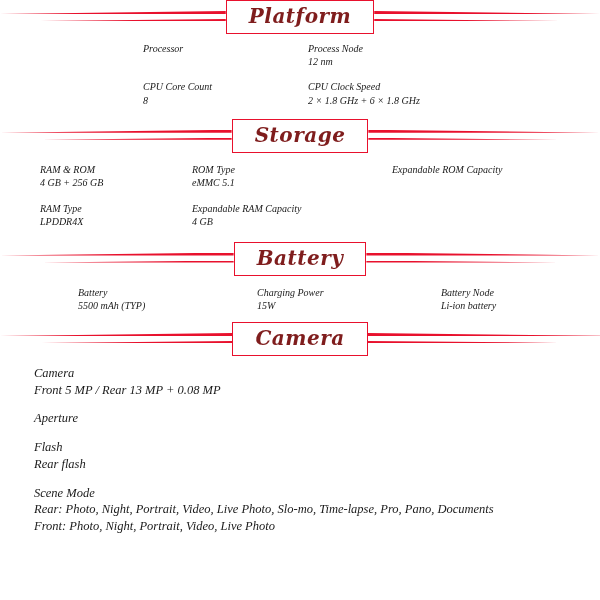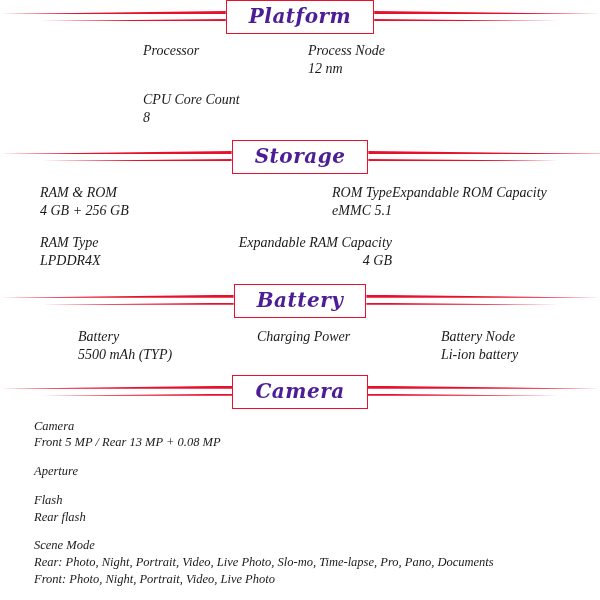--- a/index.html
+++ b/index.html
@@ -70,52 +70,52 @@
     padding: 3px 22px 5px 22px;
     text-align: center;
     z-index: 2;
   }
   .head-box span {
     font-family: "DejaVu Serif", serif;
     font-weight: bold;
     font-style: italic;
     font-size: 20px;
     letter-spacing: 0.5px;
-    color: #4c1d95;
+    color: #7f1d1d;
     white-space: nowrap;
   }
 
   
   .specs {
     padding: 0 0 0 0;
   }
   .row {
     display: flex;
     width: 100%;
   }
   .cell {
     font-style: italic;
-    font-size: 14px;
+    font-size: 10px;
     line-height: 1.32;
     padding-bottom: 2px;
   }
   .cell .k { display: block; }
   .cell .v { display: block; }
 
   
   .platform-block { padding: 8px 0 0 143px; }
   .platform-block .row { margin-bottom: 10px; }
   .platform-block .c1 { width: 165px; }
   .platform-block .c2 { width: 260px; }
 
   
   .storage-block { padding: 10px 0 0 40px; }
   .storage-block .row { margin-bottom: 11px; }
   .storage-block .c1 { width: 152px; }
-  .storage-block .c2 { width: 200px; text-align: right; }
+  .storage-block .c2 { width: 200px; }
   .storage-block .c3 { width: 180px; }
 
   
   .battery-block { padding: 10px 0 0 78px; }
   .battery-block .c1 { width: 180px; }
   .battery-block .c2 { width: 185px; }
   .battery-block .c3 { width: 160px; }
 
   
   .camera-block { padding: 9px 0 0 34px; }
@@ -152,20 +152,24 @@
       <div class="cell c2">
         <span class="k">Process Node</span>
         <span class="v">12 nm</span>
       </div>
     </div>
     <div class="row">
       <div class="cell c1">
         <span class="k">CPU Core Count</span>
         <span class="v">8</span>
       </div>
+      <div class="cell c2">
+        <span class="k">CPU Clock Speed</span>
+        <span class="v">2 × 1.8 GHz + 6 × 1.8 GHz</span>
+      </div>
     </div>
   </div>
 
   <div class="section-head">
     <div class="wing left"></div>
     <div class="head-box">
       <span>Storage</span>
     </div>
     <div class="wing right"></div>
   </div>
@@ -206,20 +210,21 @@
   </div>
 
   <div class="specs battery-block">
     <div class="row">
       <div class="cell c1">
         <span class="k">Battery</span>
         <span class="v">5500 mAh (TYP)</span>
       </div>
       <div class="cell c2">
         <span class="k">Charging Power</span>
+        <span class="v">15W</span>
       </div>
       <div class="cell c3">
         <span class="k">Battery Node</span>
         <span class="v">Li-ion battery</span>
       </div>
     </div>
   </div>
 
   <div class="spacer-8"></div>
 

